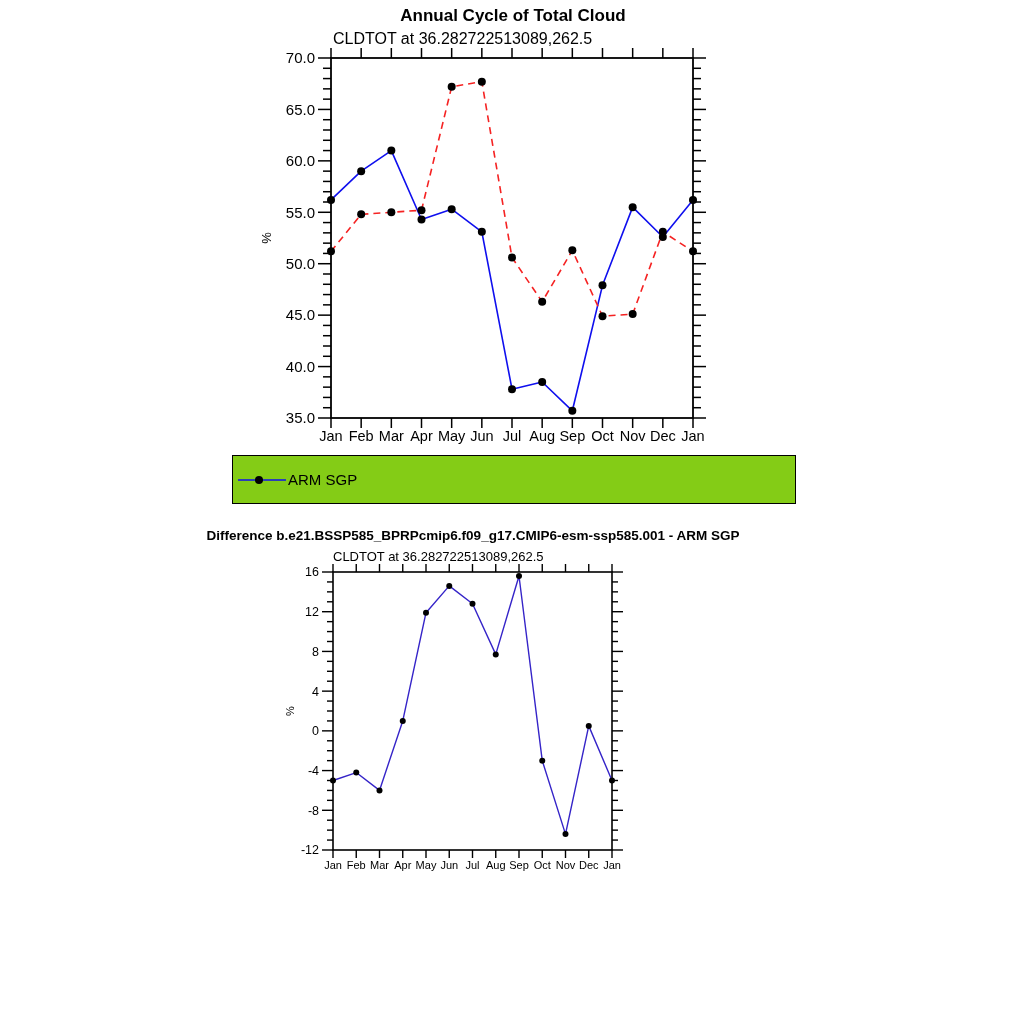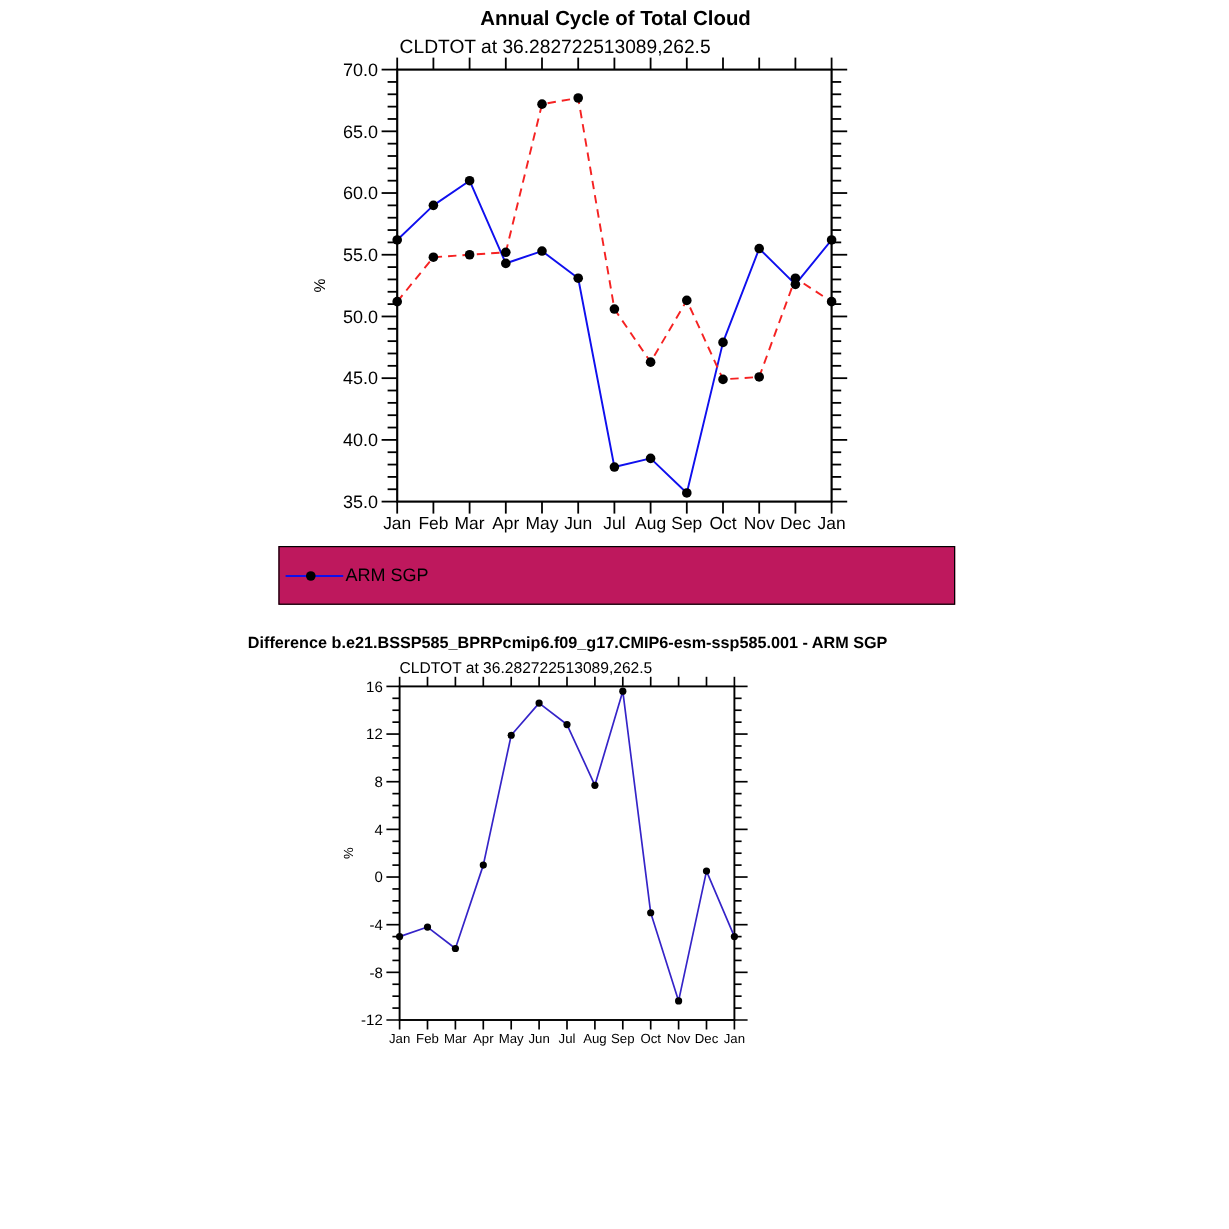--- a/index.html
+++ b/index.html
@@ -9,21 +9,21 @@
     font-family: "Liberation Sans", sans-serif;
     overflow: hidden;
   }
   #canvas { position: relative; width: 1024px; height: 720px; background: #ffffff; }
   #plot-svg { position: absolute; left: 0; top: 0; }
   .legend-box {
     position: absolute;
     left: 232px; top: 455px;
     width: 564px; height: 49px;
     border: 1.6px solid #000000;
-    background: #be185d;
+    background: #84cc16;
     box-sizing: border-box;
     display: flex; flex-direction: column; justify-content: center;
   }
   .legend-row { display: flex; align-items: center; height: 23px; }
   .legend-sample { flex: 0 0 52px; margin-left: 3px; }
   .legend-label {
     font-size: 15px; color: #000000; white-space: nowrap;
     letter-spacing: 0px; line-height: 23px;
   }
   svg text { fill: #000000; }

